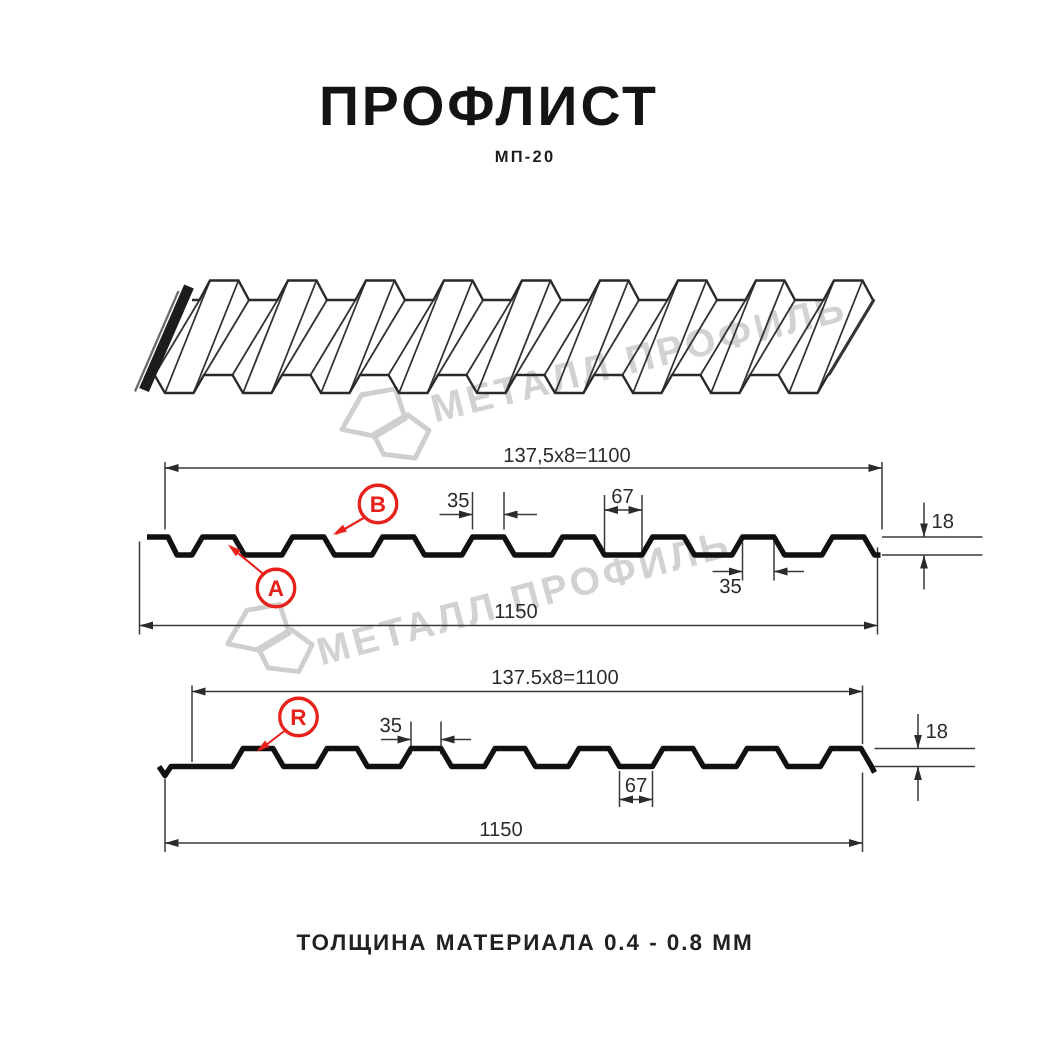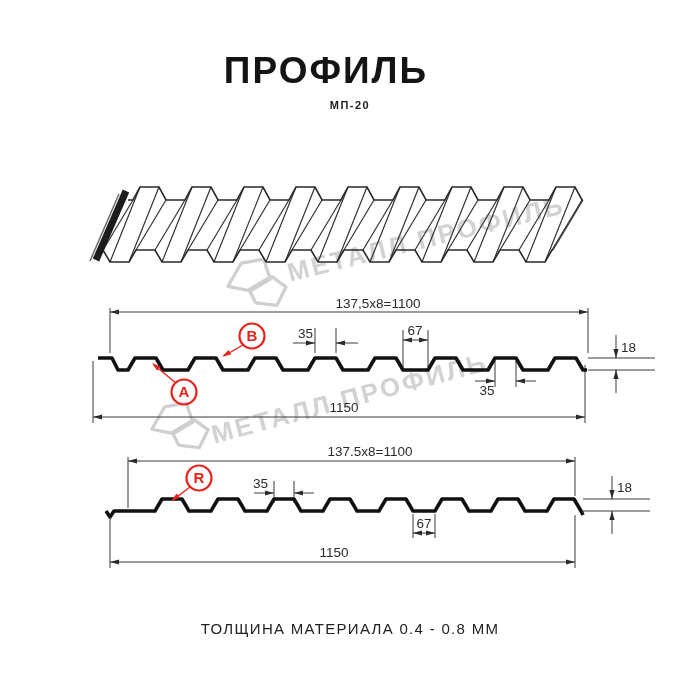--- a/index.html
+++ b/index.html
@@ -3,21 +3,21 @@
 <meta charset="utf-8">
 <style>
   html,body{margin:0;padding:0;background:#ffffff;width:700px;height:700px;
     font-family:"Liberation Sans", sans-serif;overflow:hidden;}
   .stage{position:relative;width:700px;height:700px;background:#fff;}
   .title{position:absolute;top:50px;left:0;width:652px;text-align:center;
     font-size:37px;font-weight:800;letter-spacing:2px;color:#141414;z-index:3;}
   .subtitle{position:absolute;top:99px;left:0;width:700px;text-align:center;
     font-size:11px;font-weight:700;letter-spacing:1.5px;color:#1c1c1c;z-index:3;}
   .footer{position:absolute;top:620px;left:0;width:700px;text-align:center;
-    font-size:15px;font-weight:400;letter-spacing:1.3px;color:#222;z-index:3;}
+    font-size:15px;font-weight:700;letter-spacing:1.3px;color:#222;z-index:3;}
   .wm-text{position:absolute;font-size:26px;font-weight:700;letter-spacing:2.5px;
     color:#d2d2d2;white-space:nowrap;z-index:0;}
   .wm1t{left:288px;top:258px;transform:rotate(-14deg);transform-origin:left center;}
   .wm2t{left:212px;top:420px;transform:rotate(-15deg);transform-origin:left center;}
   .wm-logo{position:absolute;z-index:0;}
   .wm1l{left:224px;top:256px;}
   .wm2l{left:148px;top:400px;}
   svg.layer{position:absolute;left:0;z-index:1;}
   .dimtxt{font-family:"Liberation Sans",sans-serif;font-size:13.5px;fill:#2b2b2b;}
   .redtxt{font-family:"Liberation Sans",sans-serif;font-size:15px;font-weight:700;fill:#e8211b;}
@@ -32,21 +32,21 @@
     <path d="M38,50 L72,30 L94,46 L80,74 L48,70 Z" fill="none" stroke="#cfcfcf" stroke-width="5" stroke-linejoin="round"></path>
   </svg>
   <div class="wm-text wm1t">МЕТАЛЛ ПРОФИЛЬ</div>
 
   <svg class="wm-logo wm2l" width="64" height="52" viewBox="0 0 100 80">
     <path d="M6,45 L26,10 L60,4 L70,34 L40,52 Z" fill="none" stroke="#cfcfcf" stroke-width="5" stroke-linejoin="round"></path>
     <path d="M38,50 L72,30 L94,46 L80,74 L48,70 Z" fill="none" stroke="#cfcfcf" stroke-width="5" stroke-linejoin="round"></path>
   </svg>
   <div class="wm-text wm2t">МЕТАЛЛ ПРОФИЛЬ</div>
 
-  <div class="title">ПРОФИЛЬ</div>
+  <div class="title">ПРОФЛИСТ</div>
   <div class="subtitle">МП-20</div>
 
   <svg class="layer" style="top:160px" width="700" height="150" viewBox="0 0 700 150">
     <g stroke="#333" stroke-width="1.2" fill="none">
       <path id="p3d-diag" d="M133 40 L103 90 M140 27 L110 102 M159 27 L129 102 M166 40 L136 90 M185 40 L155 90 M192 27 L162 102 M211 27 L181 102 M218 40 L188 90 M237 40 L207 90 M244 27 L214 102 M263 27 L233 102 M270 40 L240 90 M289 40 L259 90 M296 27 L266 102 M315 27 L285 102 M322 40 L292 90 M341 40 L311 90 M348 27 L318 102 M367 27 L337 102 M374 40 L344 90 M393 40 L363 90 M400 27 L370 102 M419 27 L389 102 M426 40 L396 90 M445 40 L415 90 M452 27 L422 102 M471 27 L441 102 M478 40 L448 90 M497 40 L467 90 M504 27 L474 102 M523 27 L493 102 M530 40 L500 90 M549 40 L519 90 M556 27 L526 102 M575 27 L545 102 M582 40 L552 90 "></path>
       <path d="M583 40 L553 90"></path>
     </g>
     <g stroke="#2a2a2a" stroke-width="1.6" fill="none">
       <path id="p3d-top" d="M128 40 L133 40 L140 27 L159 27 L166 40 L185 40 L192 27 L211 27 L218 40 L237 40 L244 27 L263 27 L270 40 L289 40 L296 27 L315 27 L322 40 L341 40 L348 27 L367 27 L374 40 L393 40 L400 27 L419 27 L426 40 L445 40 L452 27 L471 27 L478 40 L497 40 L504 27 L523 27 L530 40 L549 40 L556 27 L575 27 L582 40 L583 40"></path>
       <path id="p3d-bot" d="M98 90 L103 90 L110 102 L129 102 L136 90 L155 90 L162 102 L181 102 L188 90 L207 90 L214 102 L233 102 L240 90 L259 90 L266 102 L285 102 L292 90 L311 90 L318 102 L337 102 L344 90 L363 90 L370 102 L389 102 L396 90 L415 90 L422 102 L441 102 L448 90 L467 90 L474 102 L493 102 L500 90 L519 90 L526 102 L545 102 L552 90 L553 90"></path>

